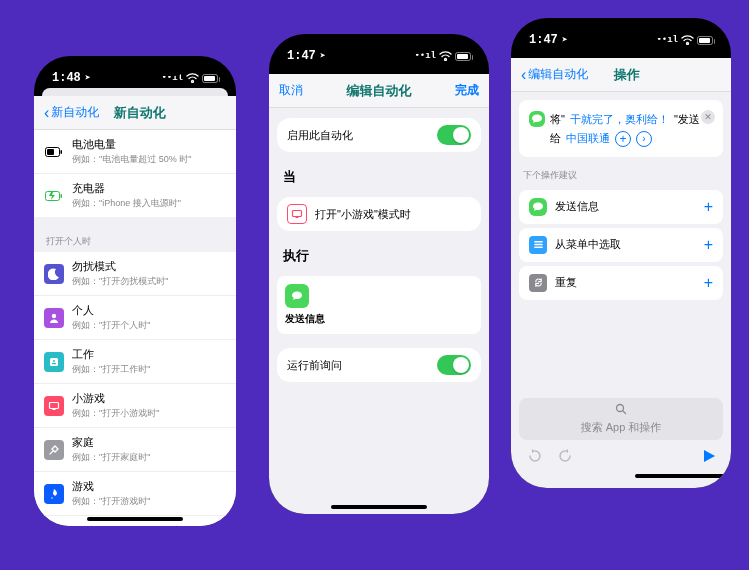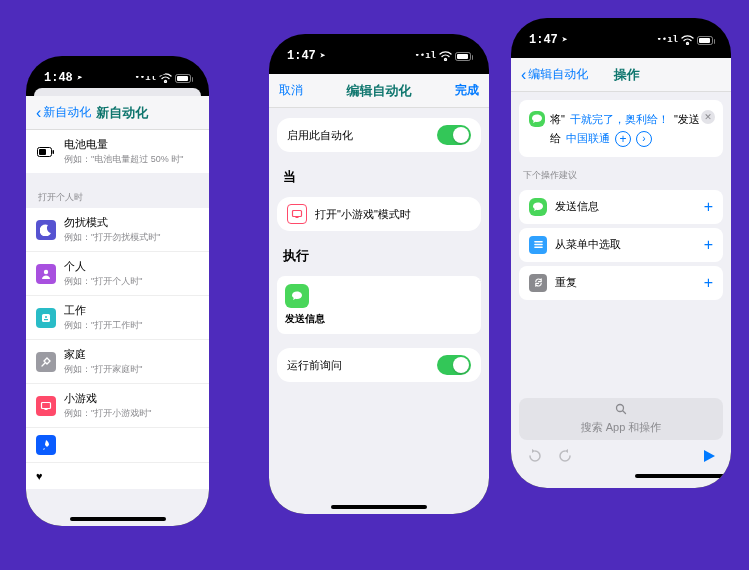--- a/index.html
+++ b/index.html
@@ -10,21 +10,21 @@
       position: relative;
       font-family: -apple-system, "Helvetica Neue", sans-serif;
       overflow: hidden;
     }
     .phone {
       position: absolute;
       background: #000;
       border-radius: 36px;
       overflow: hidden;
     }
-    .phone1 { left: 26px; top: 56px; width: 183px; height: 470px; }
+    .phone1 { left: 34px; top: 56px; width: 202px; height: 470px; }
     .phone2 { left: 269px; top: 34px; width: 220px; height: 480px; }
     .phone3 { left: 511px; top: 18px; width: 220px; height: 470px; }
 
     .notch {
       position: absolute;
       left: 50%; transform: translateX(-50%);
       top: 0; width: 106px; height: 20px;
       background: #000; border-radius: 0 0 14px 14px; z-index: 50;
     }
     .status-bar {
@@ -195,20 +195,33 @@
                 <rect x="0.5" y="0.5" width="14" height="9" rx="2" fill="none" stroke="#000"></rect>
                 <rect x="2" y="2" width="7" height="6" rx="1" fill="#000"></rect>
                 <rect x="15.5" y="3" width="1.5" height="4" rx="0.7" fill="#000"></rect>
               </svg>
           </div>
           <div class="cell-text">
             <div class="cell-title">电池电量</div>
             <div class="cell-sub">例如："电池电量超过 50% 时"</div>
           </div>
         </div>
+        <div class="cell">
+          <div class="cell-icon" style="background:#fff">
+            <svg width="18" height="10" viewBox="0 0 18 10">
+                <rect x="0.5" y="0.5" width="14" height="9" rx="2" fill="none" stroke="#2bc24a"></rect>
+                <path d="M6 1L4 5h3l-1 4 4-5H7l1-3z" fill="#2bc24a"></path>
+                <rect x="15.5" y="3" width="1.5" height="4" rx="0.7" fill="#2bc24a"></rect>
+              </svg>
+          </div>
+          <div class="cell-text">
+            <div class="cell-title">充电器</div>
+            <div class="cell-sub">例如："iPhone 接入电源时"</div>
+          </div>
+        </div>
       </div>
 
       <div class="section-header">打开个人时</div>
 
       <div class="group">
         <div class="cell">
           <div class="cell-icon" style="background:#5653d1">
             <svg width="12" height="12" viewBox="0 0 12 12">
                 <path d="M8 1a6 6 0 1 0 3 8A5 5 0 0 1 8 1z" fill="#fff"></path>
               </svg>
@@ -237,47 +250,51 @@
                 <circle cx="6" cy="5" r="1" fill="#29bcc7"></circle>
                 <rect x="4" y="7" width="4" height="1.2" fill="#29bcc7"></rect>
               </svg>
           </div>
           <div class="cell-text">
             <div class="cell-title">工作</div>
             <div class="cell-sub">例如："打开工作时"</div>
           </div>
         </div>
         <div class="cell">
+          <div class="cell-icon" style="background:#ff4a6a">
+            <svg width="12" height="12" viewBox="0 0 12 12">
+                <rect x="1.5" y="2.5" width="9" height="6" rx="1" fill="none" stroke="#fff" stroke-width="1.2"></rect>
+                <rect x="4.5" y="9" width="3" height="1" fill="#fff"></rect>
+              </svg>
+          </div>
+          <div class="cell-text">
+            <div class="cell-title">小游戏</div>
+            <div class="cell-sub">例如："打开小游戏时"</div>
+          </div>
+        </div>
+        <div class="cell">
           <div class="cell-icon" style="background:#9b9ba2">
             <svg width="12" height="12" viewBox="0 0 12 12">
                 <path d="M2 10l3-3M7 2l3 3-3 3-3-3z" stroke="#fff" stroke-width="1.3" fill="none" stroke-linecap="round"></path>
               </svg>
           </div>
           <div class="cell-text">
             <div class="cell-title">家庭</div>
             <div class="cell-sub">例如："打开家庭时"</div>
           </div>
         </div>
         <div class="cell">
-          <div class="cell-icon" style="background:#ff4a6a">
-            <svg width="12" height="12" viewBox="0 0 12 12">
-                <rect x="1.5" y="2.5" width="9" height="6" rx="1" fill="none" stroke="#fff" stroke-width="1.2"></rect>
-                <rect x="4.5" y="9" width="3" height="1" fill="#fff"></rect>
-              </svg>
-          </div>
-          <div class="cell-text">
-            <div class="cell-title">小游戏</div>
-            <div class="cell-sub">例如："打开小游戏时"</div>
-          </div>
-        </div>
-        <div class="cell">
           <div class="cell-icon" style="background:#0a5cff">
             <svg width="12" height="12" viewBox="0 0 12 12">
                 <path d="M6 1c2 1 3 3 3 5l-2 2-2-2c0-2 1-4 1-5zM4 9l-1 2 2-1z" fill="#fff"></path>
               </svg>
+          </div>
+          <div class="cell-text">
+            <div class="cell-title">游戏</div>
+            <div class="cell-sub">例如："打开游戏时"</div>
           </div>
         </div>
         <div class="cell">
 
           <div class="cell-text">
             <div class="cell-title">♥</div>
 
           </div>
         </div>
       </div>

